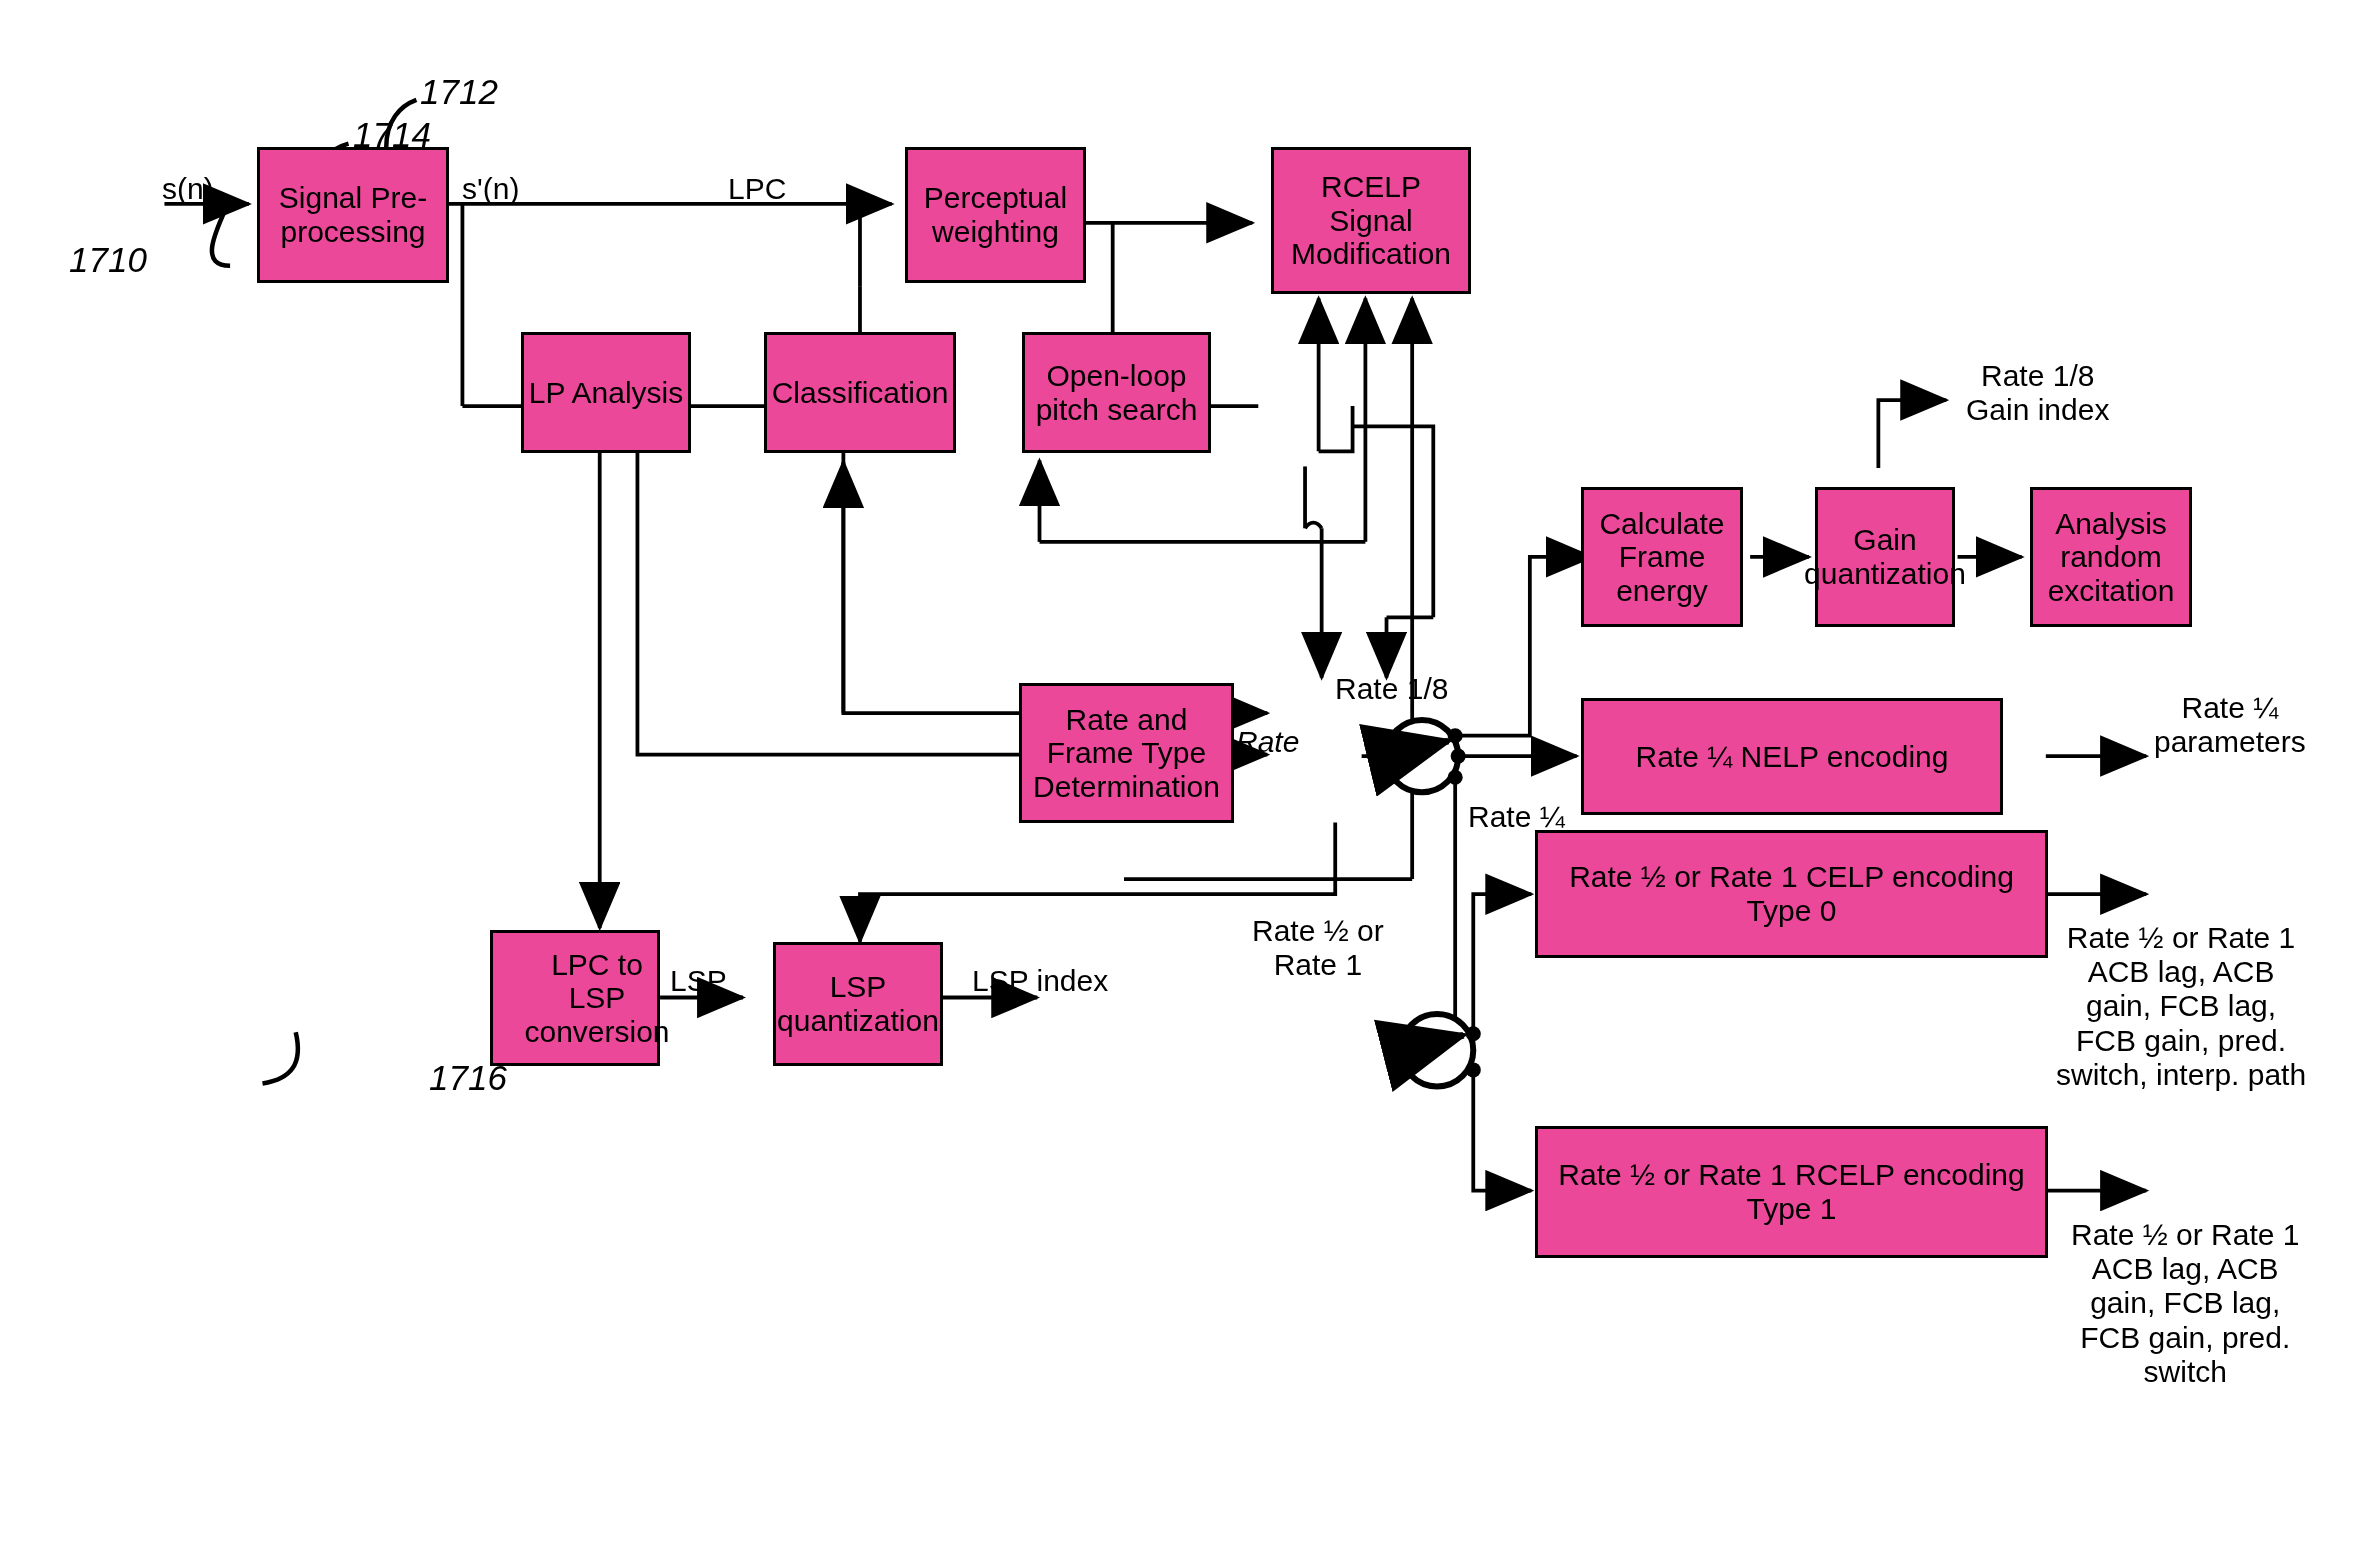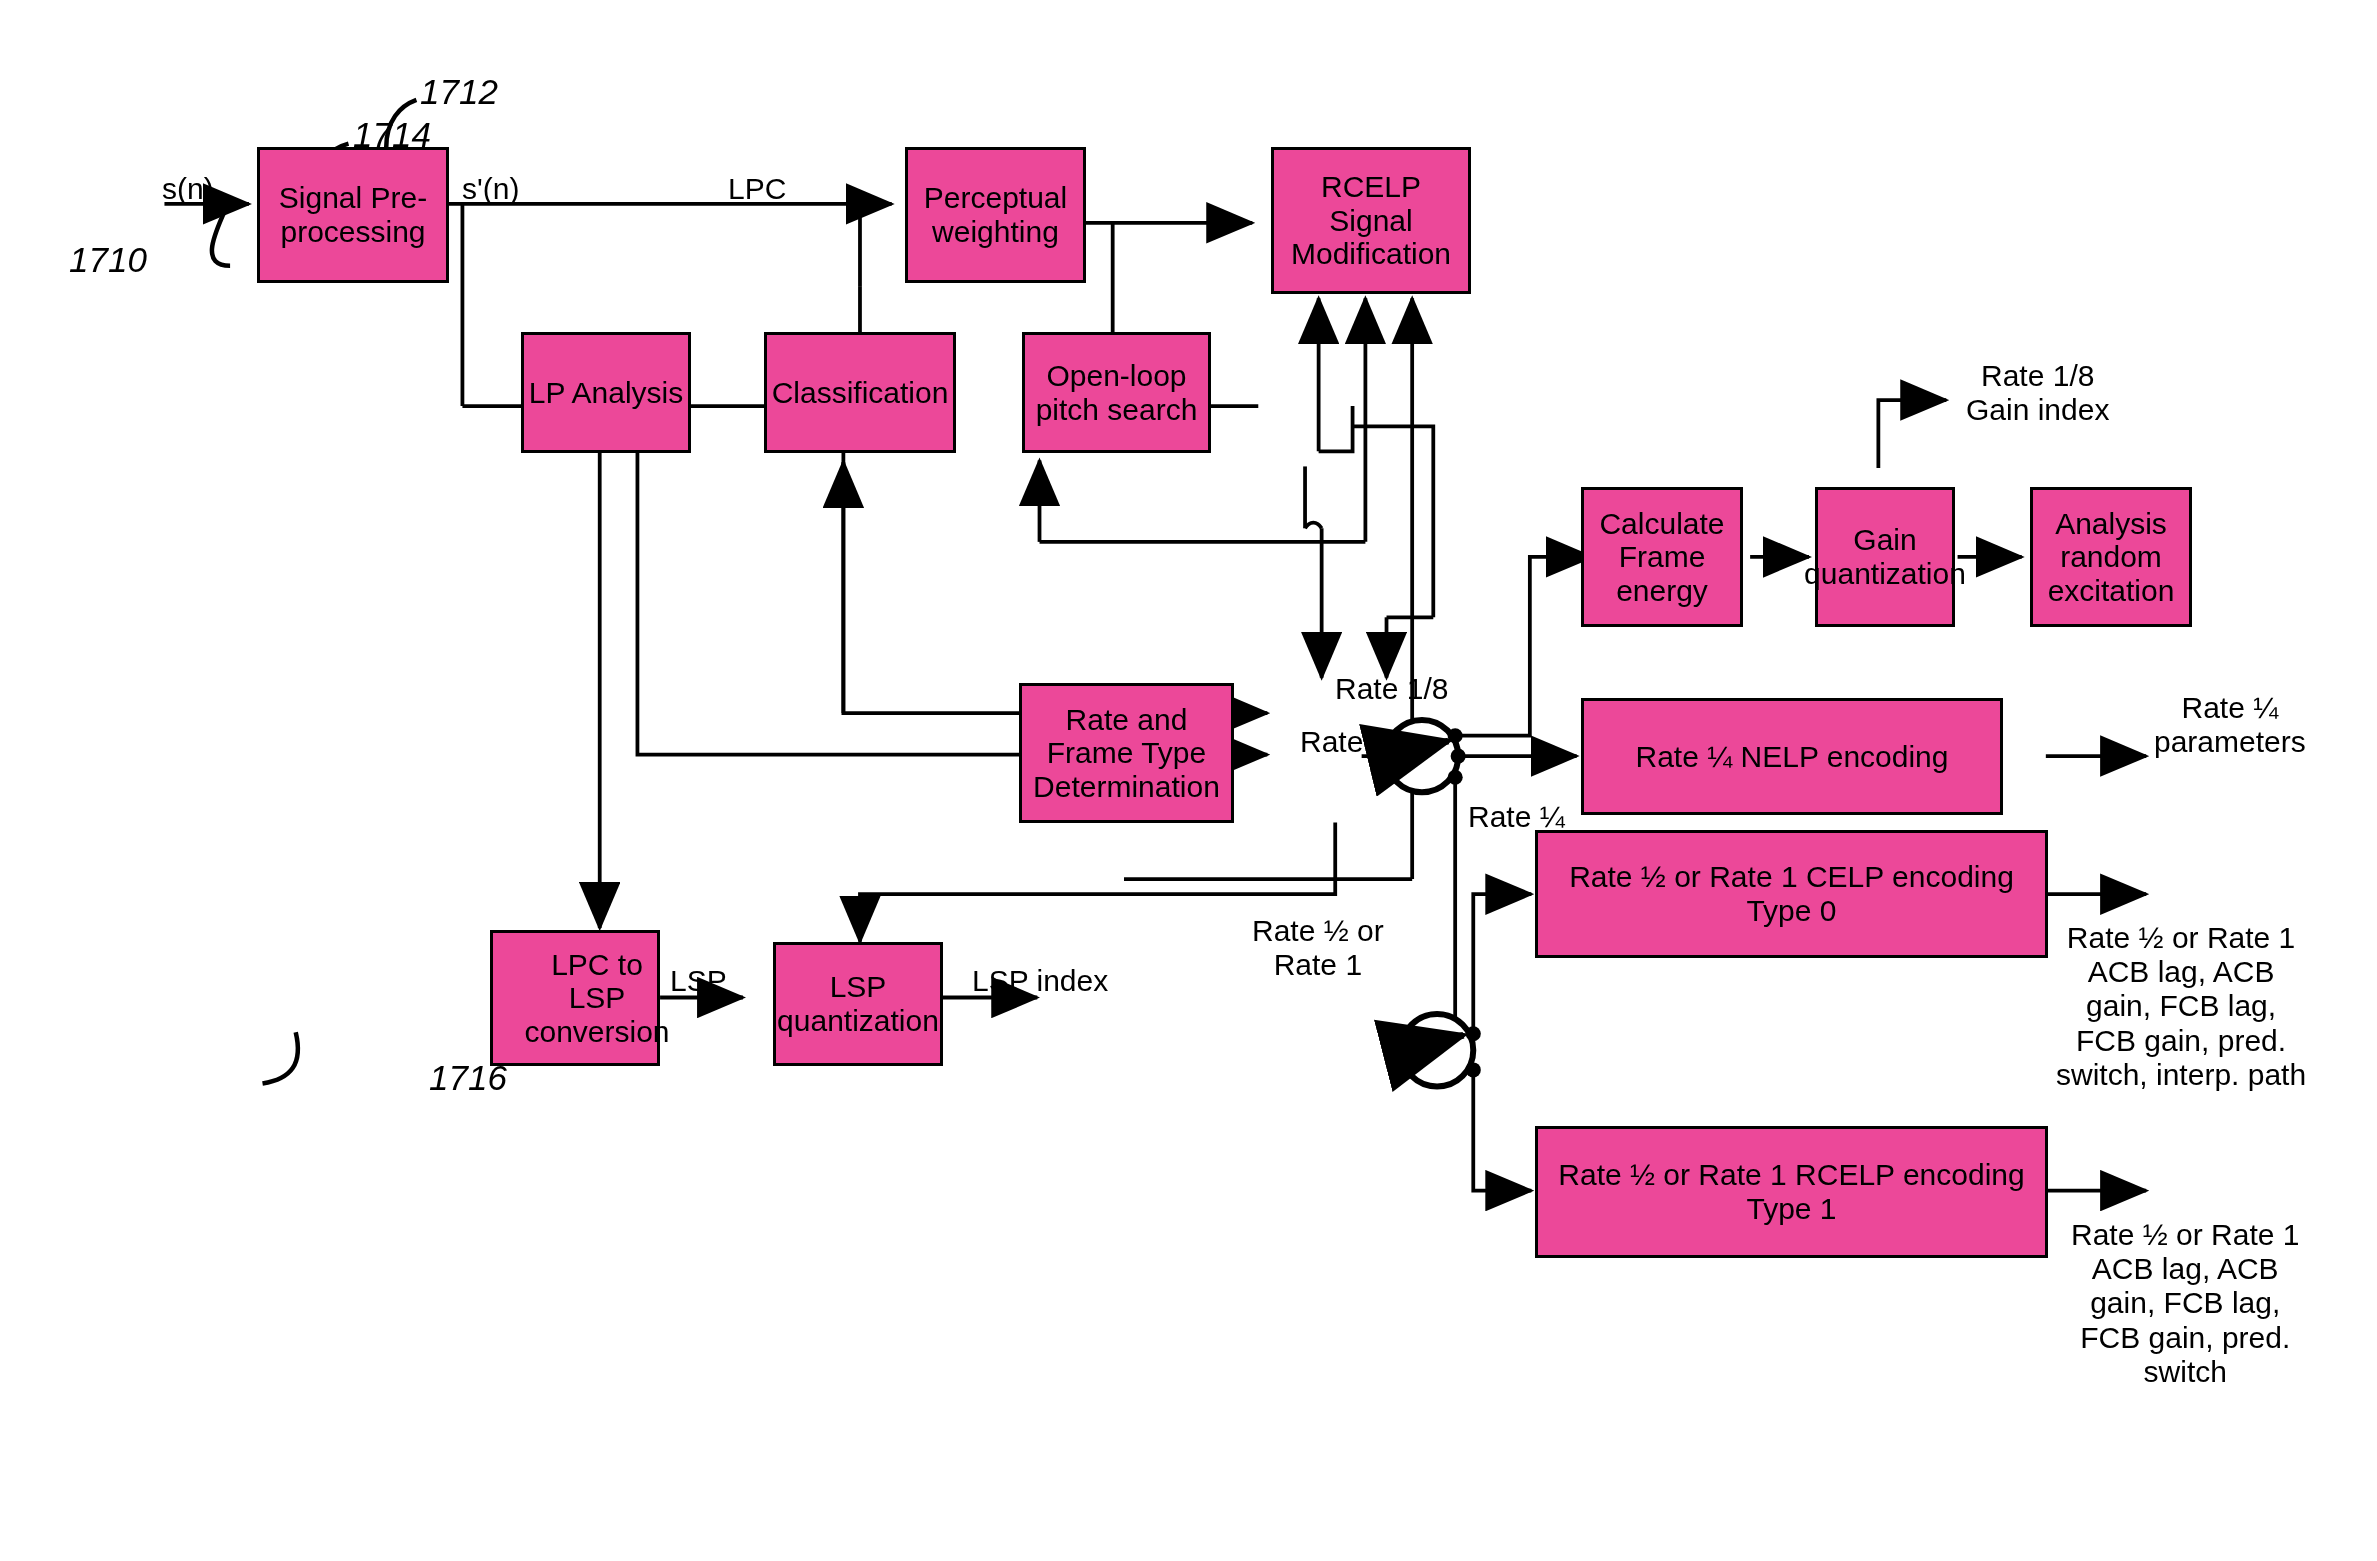--- a/index.html
+++ b/index.html
@@ -242,21 +242,21 @@
   <div class="refnum" style="left:353px;top:115px;">1714</div>
   <div class="refnum" style="left:429px;top:1058px;">1716</div>
 
   <div class="lbl" style="left:162px;top:160px;">s(n)</div>
   <div class="lbl" style="left:462px;top:160px;">s'(n)</div>
   <div class="lbl" style="left:728px;top:160px;">LPC</div>
 
   <div class="lbl" style="left:670px;top:952px;">LSP</div>
   <div class="lbl" style="left:972px;top:952px;">LSP index</div>
 
-  <div class="lbl" style="left:1300px;top:713px;">Rate</div>
+  <div class="lbl" style="left:1236px;top:713px;font-style:italic;">Rate</div>
   <div class="lbl" style="left:1335px;top:660px;">Rate 1/8</div>
   <div class="lbl" style="left:1468px;top:788px;">Rate ¼</div>
   <div class="lbl" style="left:1252px;top:902px;">Rate ½ or
 Rate 1</div>
 
   <div class="lbl" style="left:1966px;top:347px;">Rate 1/8
 Gain index</div>
   <div class="lbl" style="left:2154px;top:679px;">Rate ¼
 parameters</div>
   <div class="lbl" style="left:2056px;top:909px;">Rate ½ or Rate 1

